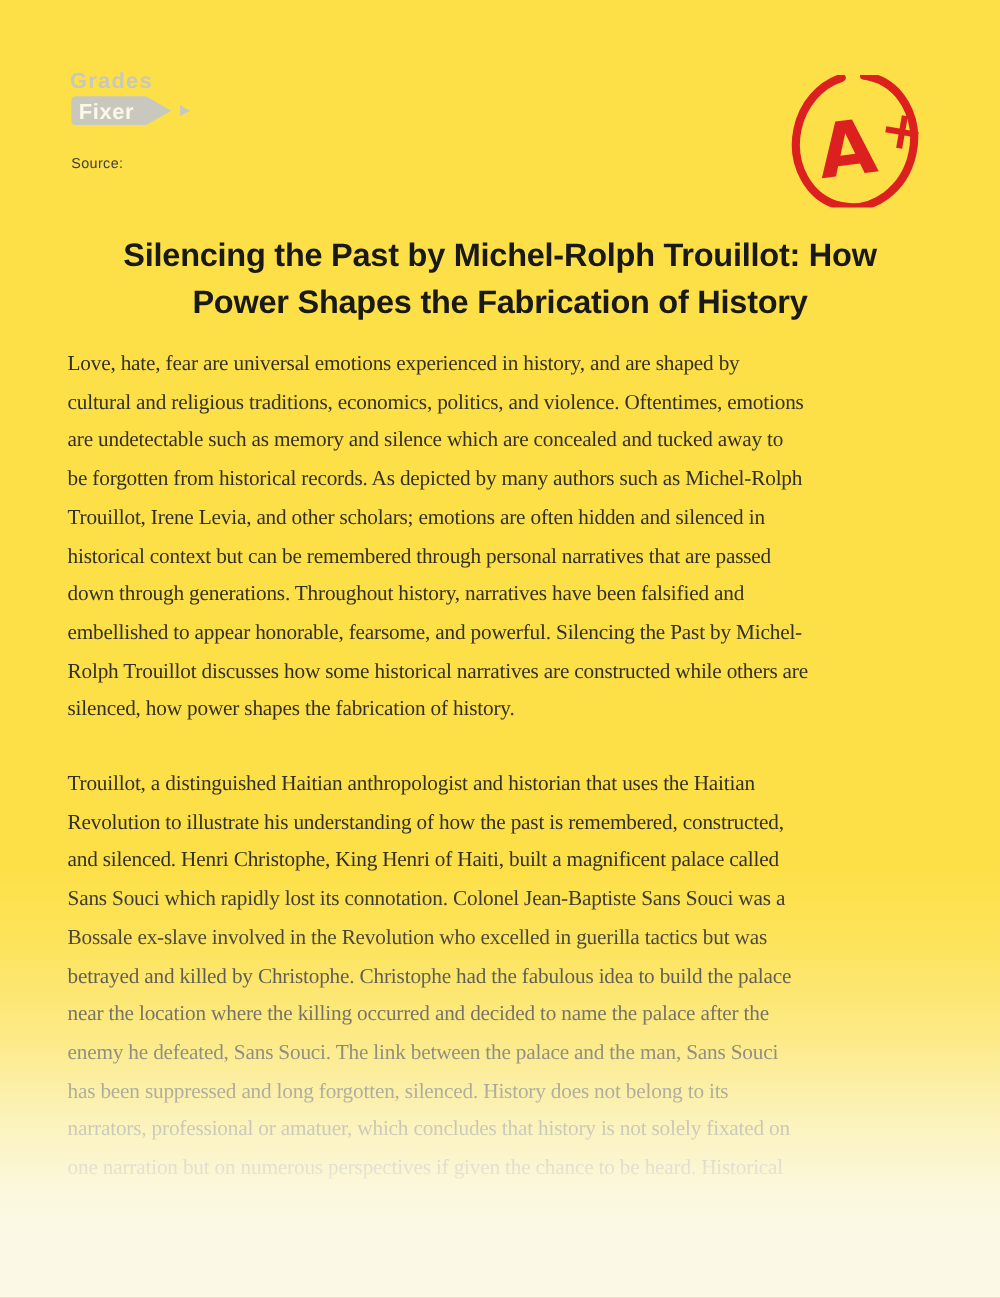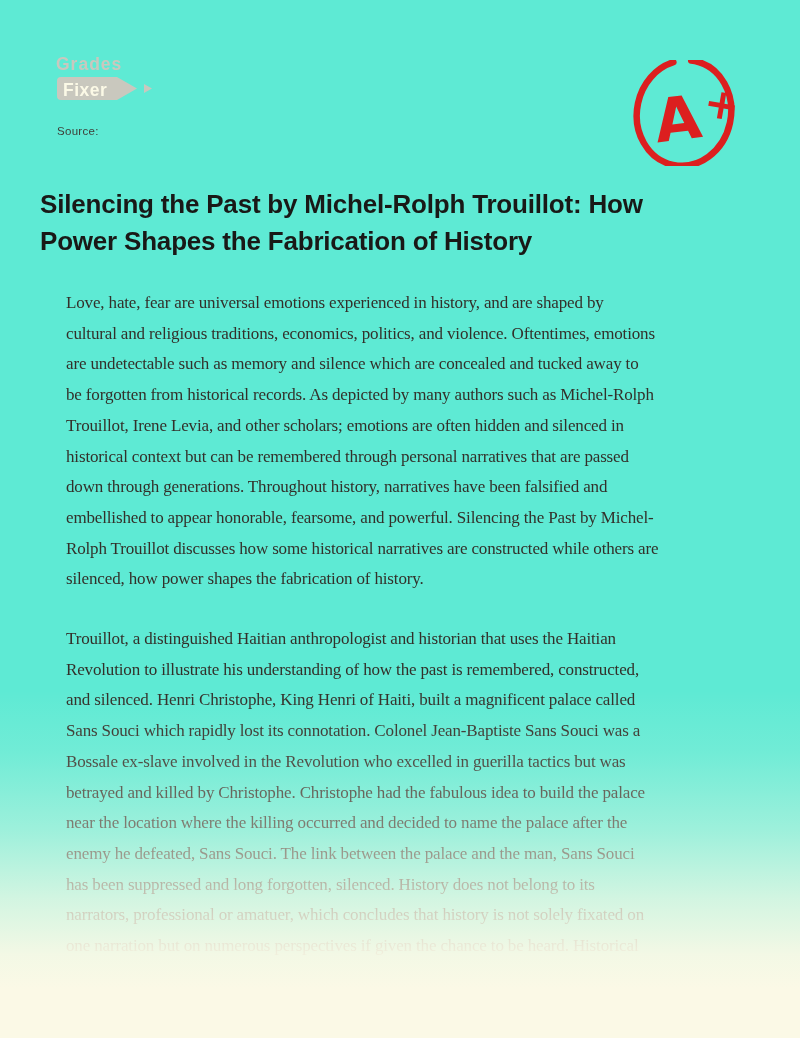--- a/index.html
+++ b/index.html
@@ -1,20 +1,20 @@
 <!DOCTYPE html>
 <html><head>
 <meta charset="utf-8">
 <style>
   html, body { margin: 0; padding: 0; background: #e8e6d8; }
   .page {
     position: relative;
     width: 800px;
     height: 1038px;
-    background: #5eead4;
+    background: #fde047;
     overflow: hidden;
     font-family: "Liberation Sans", sans-serif;
   }
   .logo-svg {
     position: absolute;
     left: 54px;
     top: 52px;
     width: 110px;
     height: 50px;
   }
@@ -33,34 +33,34 @@
     top: 60px;
     width: 124px;
     height: 106px;
   }
   .essay-title {
     position: absolute;
     left: 40px;
     right: 40px;
     top: 186px;
     margin: 0;
-    text-align: left;
+    text-align: center;
     font-size: 26px;
     line-height: 37px;
     font-weight: 700;
     letter-spacing: -0.2px;
     color: #191917;
     white-space: pre-line;
     font-family: "Liberation Sans", sans-serif;
   }
   .essay-paragraph {
     position: absolute;
     left: 54px;
     width: 710px;
-    margin: 12px;
+    margin: 0;
     font-family: "Liberation Serif", "DejaVu Serif", serif;
     font-size: 17px;
     line-height: 30.7px;
     letter-spacing: -0.15px;
     color: #33302a;
     white-space: pre-line;
   }
   .paragraph-1 { top: 276px; }
   .paragraph-2 { top: 612px; }
   .fade-overlay {

